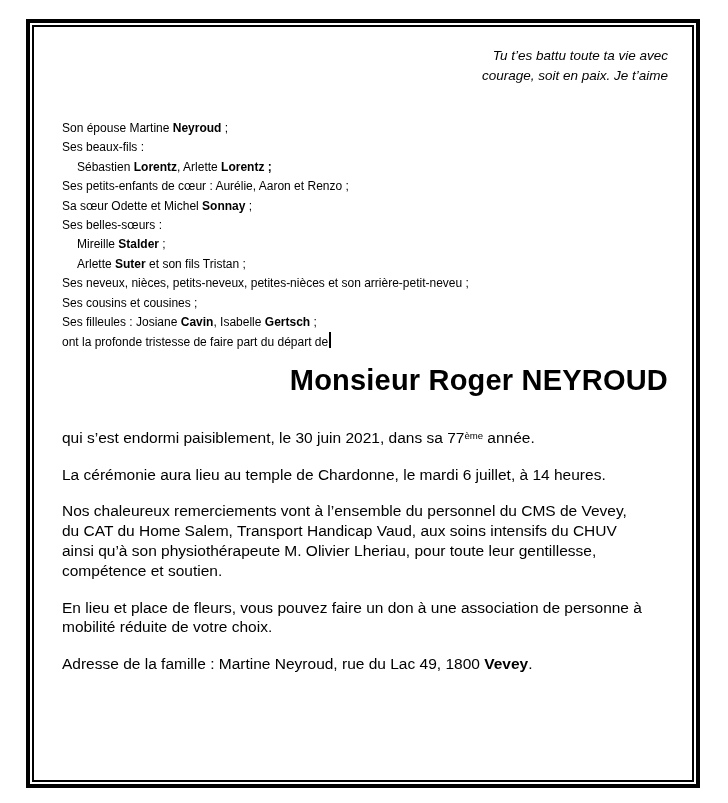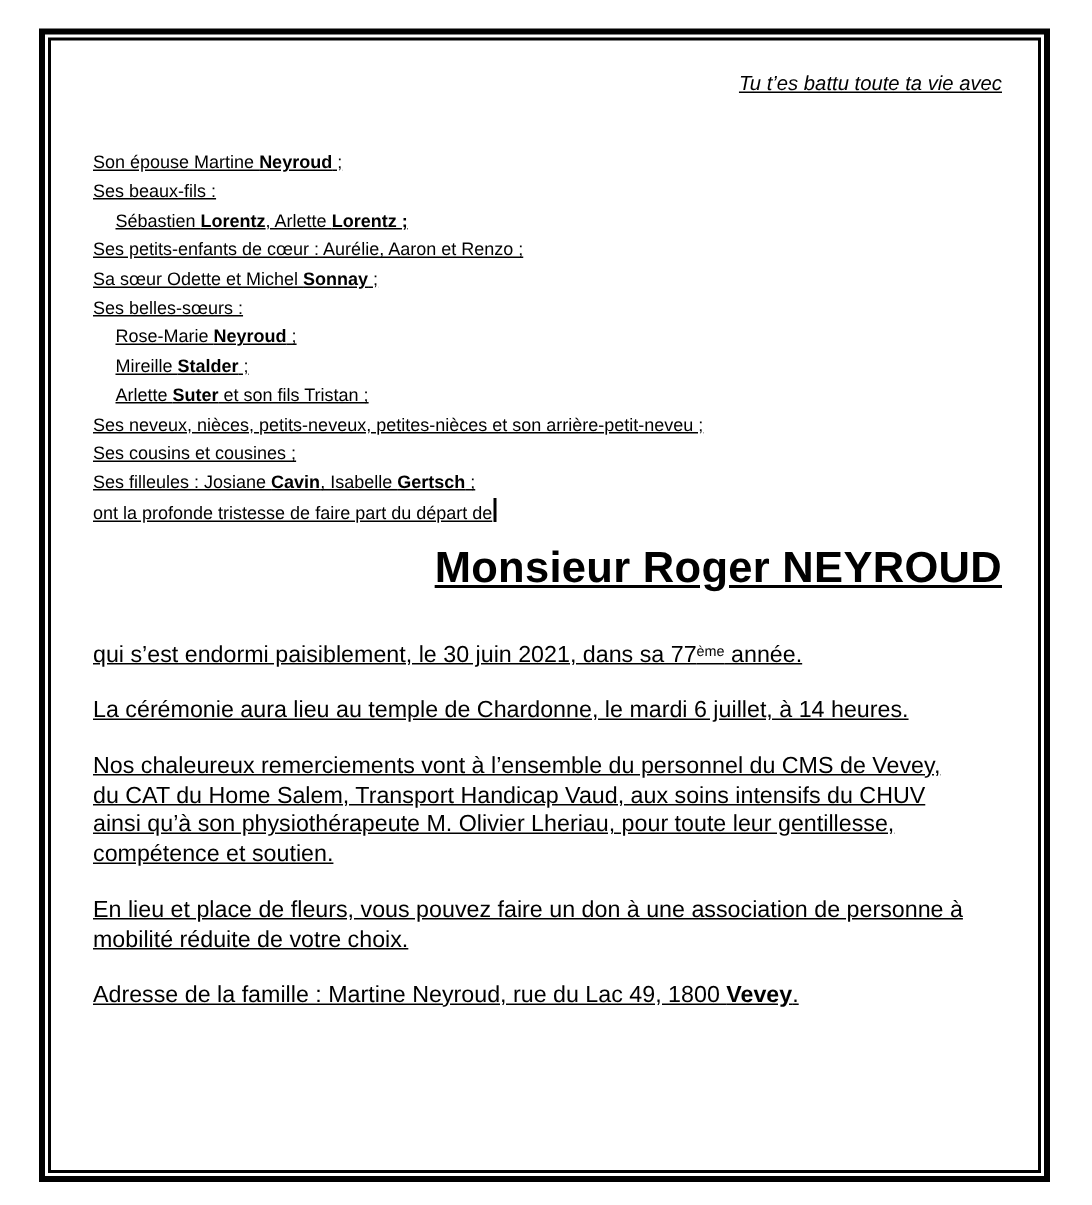--- a/index.html
+++ b/index.html
@@ -30,21 +30,20 @@
     padding: 2px;
     background: #ffffff;
   }
   .page-inner {
     box-sizing: border-box;
     width: 100%;
     height: 100%;
     border: 2px solid #000000;
     padding: 19px 24px 0 28px;
     overflow: hidden;
-    text-decoration: underline;
   }
   .quote {
     text-align: right;
     font-style: italic;
     font-size: 13.5px;
     line-height: 20px;
   }
   .family {
     margin-top: 33px;
     font-size: 12px;
@@ -86,30 +85,30 @@
 </style>
 </head>
 <body>
 
 <div class="canvas">
   <div class="page">
     <div class="page-inner">
 
       <div class="quote">
         <div class="line">Tu t’es battu toute ta vie avec</div>
+        <div class="line">courage, soit en paix. Je t’aime</div>
       </div>
 
       <div class="family" id="family">
           <div class="line"><span>Son épouse Martine </span><b>Neyroud</b><span> ;</span></div>
           <div class="line"><span>Ses beaux-fils :</span></div>
           <div class="line indent"><span>Sébastien </span><b>Lorentz</b><span>, Arlette </span><b>Lorentz ;</b></div>
           <div class="line"><span>Ses petits-enfants de cœur : Aurélie, Aaron et Renzo ;</span></div>
           <div class="line"><span>Sa sœur Odette et Michel </span><b>Sonnay</b><span> ;</span></div>
           <div class="line"><span>Ses belles-sœurs :</span></div>
-          <div class="line indent"><span>Rose-Marie </span><b>Neyroud</b><span> ;</span></div>
           <div class="line indent"><span>Mireille </span><b>Stalder</b><span> ;</span></div>
           <div class="line indent"><span>Arlette </span><b>Suter</b><span> et son fils Tristan ;</span></div>
           <div class="line"><span>Ses neveux, nièces, petits-neveux, petites-nièces et son arrière-petit-neveu ;</span></div>
           <div class="line"><span>Ses cousins et cousines ;</span></div>
           <div class="line"><span>Ses filleules : Josiane </span><b>Cavin</b><span>, Isabelle </span><b>Gertsch</b><span> ;</span></div>
           <div class="line"><span>ont la profonde tristesse de faire part du départ de</span><span class="caret"></span></div>
         </div>
 
       <div class="title">Monsieur Roger NEYROUD</div>
 

